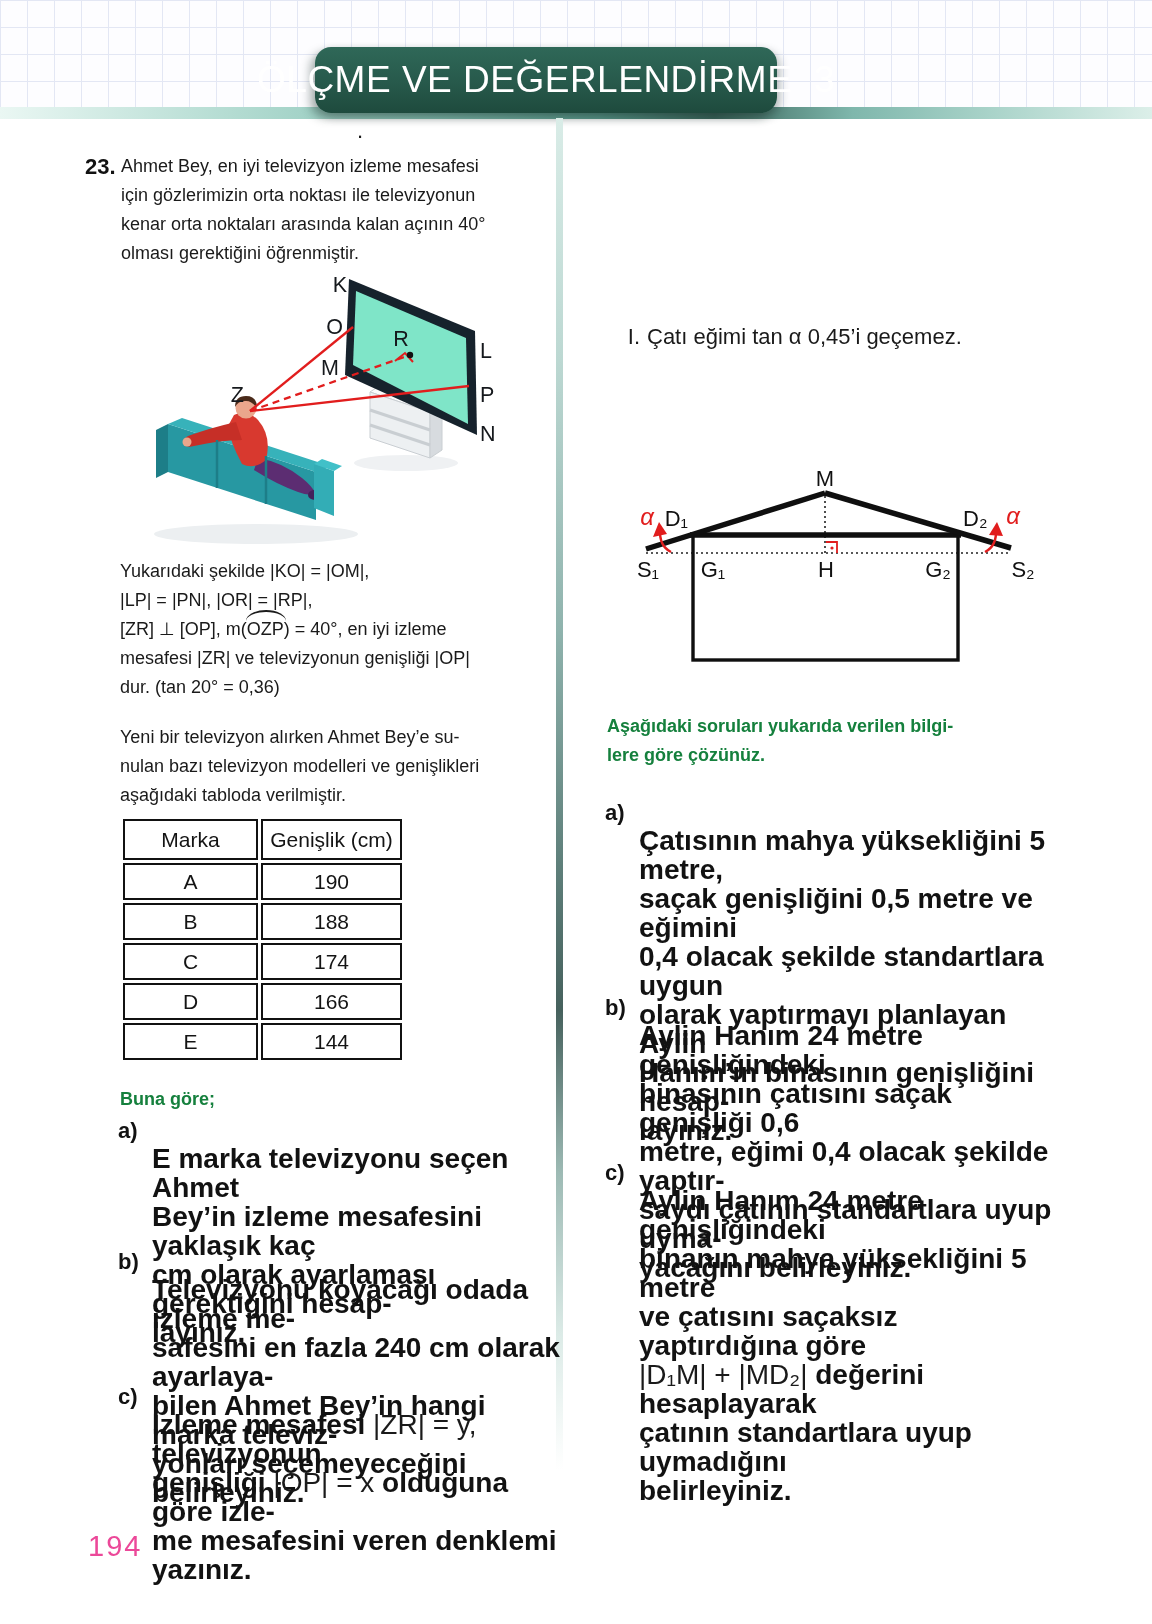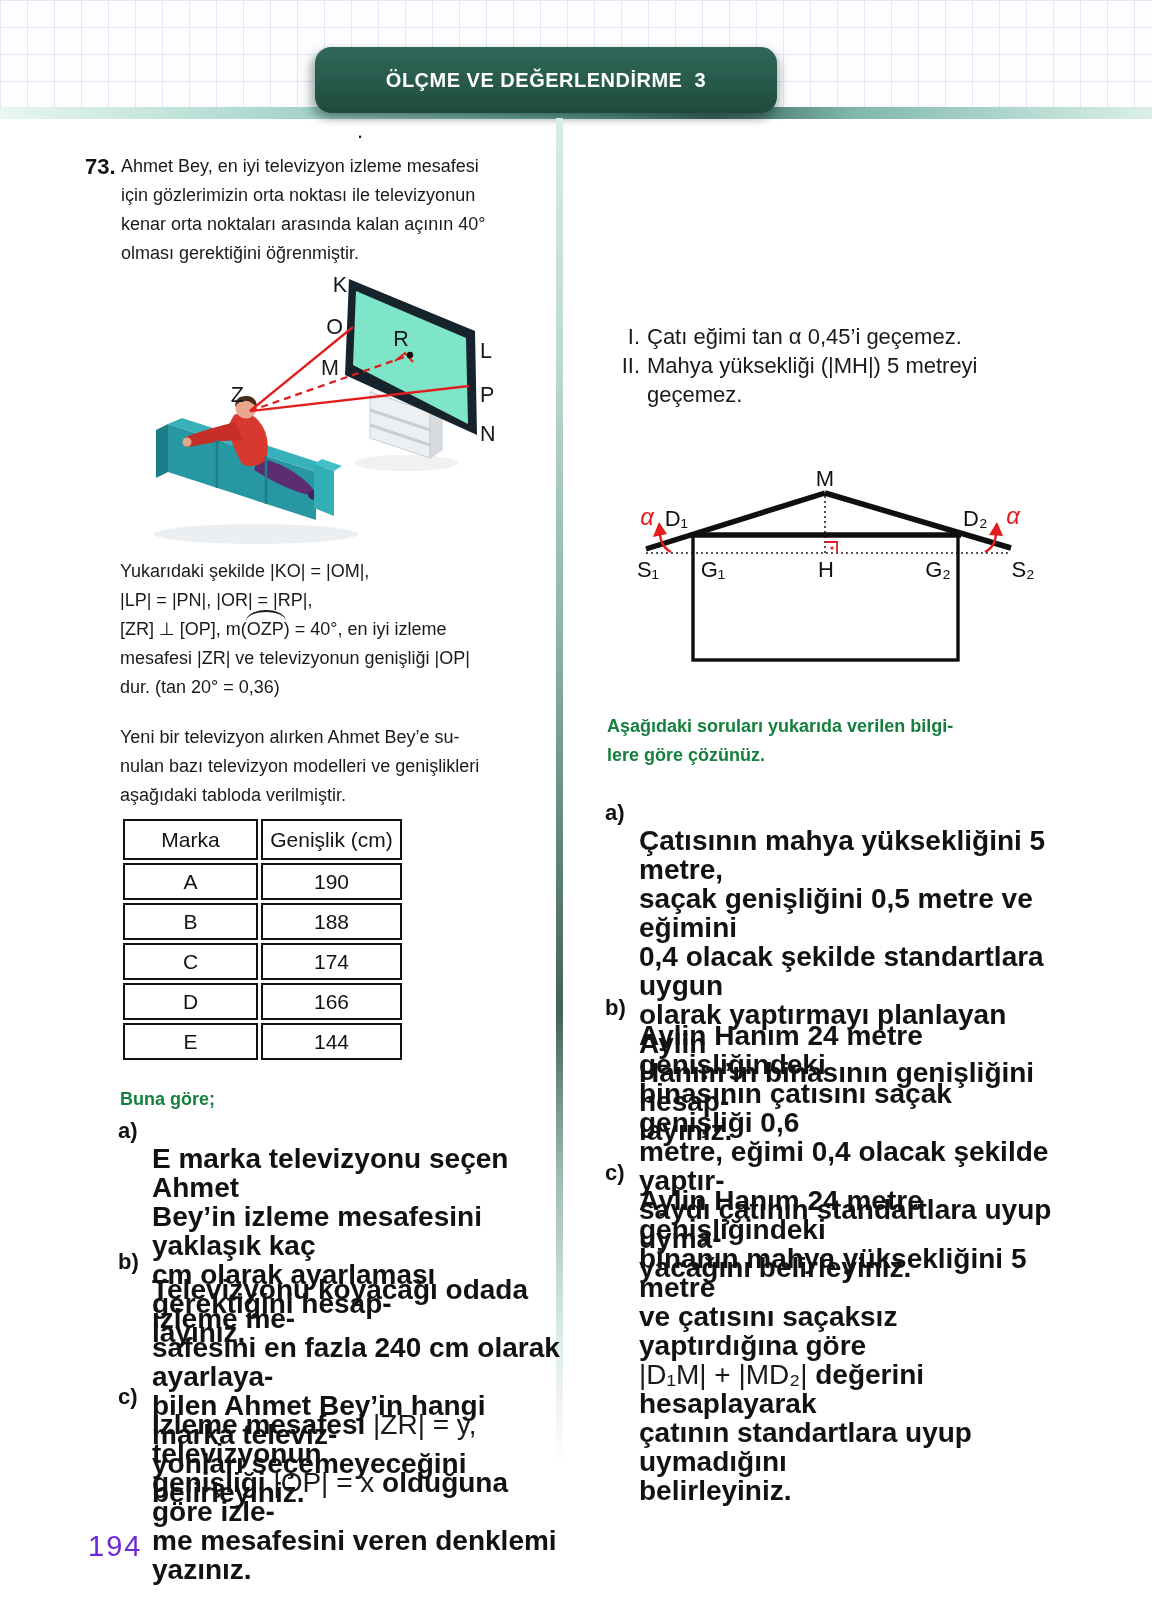--- a/index.html
+++ b/index.html
@@ -11,21 +11,21 @@
         background-image:linear-gradient(#e3e7f4 1px,transparent 1px),
                          linear-gradient(90deg,#e3e7f4 1px,transparent 1px);
         background-size:27px 27px;}
   .topbar{position:absolute;left:0;top:107px;width:1152px;height:12px;
         background:linear-gradient(90deg,#eaf7f3 0%,#b4dcd2 20%,#86c2b5 38%,#5d9e91 52%,
                    #3a665c 62%,#7fb7ac 74%,#a9d3c9 86%,#dcefe9 100%);}
   .banner{position:absolute;left:315px;top:47px;width:462px;height:66px;
         background:linear-gradient(180deg,#2f6858 0%,#27594b 55%,#1e4a3d 100%);
         border-radius:16px;display:flex;align-items:center;justify-content:center;
         box-shadow:-5px 5px 10px rgba(25,45,40,.35),4px 4px 9px rgba(25,45,40,.25);}
-  .banner span{color:#ffffff;font-weight:bold;font-size:20px;letter-spacing:.5px;white-space:pre;}
+  .banner span{color:#ffffff;font-weight:normal;font-size:37px;letter-spacing:.5px;white-space:pre;}
   .stray{position:absolute;left:357px;top:118px;font-size:22px;color:#1a1a1a;}
 
   .col-divider{position:absolute;left:556px;top:118px;width:7px;height:1352px;
         background:linear-gradient(180deg,#d9ece7 0%,#bcd8d2 18%,#8fb3ad 38%,#5f807b 55%,
                    #46615d 66%,#9dbab4 78%,#dcebe7 90%,rgba(255,255,255,0) 100%);}
 
   
   .txt{font-size:18px;line-height:29px;white-space:pre-line;}
   .b{font-weight:bold;color:#15803d;}
   .math{font-weight:normal;color:#1a1a1a;}
@@ -47,38 +47,38 @@
   
   .tv-table{position:absolute;left:120px;top:816px;border-collapse:separate;border-spacing:3px;}
   .tv-table th,.tv-table td{border:2.5px solid #111;text-align:center;vertical-align:middle;
         font-weight:normal;font-size:21px;color:#141414;padding:0;}
   .tv-table th{height:37px;}
   .tv-table td{height:33px;}
   .tv-table .c1{width:131px;margin-top:25px;}
   .tv-table .c2{width:137px;}
 
   .figure{position:absolute;}
-  .pageno{position:absolute;left:88px;top:1530px;font-size:29px;letter-spacing:2px;color:#6d28d9;}
+  .pageno{position:absolute;left:88px;top:1530px;font-size:29px;letter-spacing:2px;color:#ec4899;}
   svg text{font-family:"Liberation Sans","DejaVu Sans",sans-serif;}
 </style>
 </head>
 <body>
 
 <div id="page">
 
   <div class="grid"></div>
   <div class="topbar"></div>
   <div class="banner">
     <span>ÖLÇME VE DEĞERLENDİRME  3</span>
   </div>
   <div class="stray">.</div>
   <div class="col-divider"></div>
 
   <div class="prob" style="left:85px;top:152px;width:470px;">
-    <span class="qnum">73.</span>
+    <span class="qnum">23.</span>
     <div class="txt">Ahmet Bey, en iyi televizyon izleme mesafesi
 için gözlerimizin orta noktası ile televizyonun
 kenar orta noktaları arasında kalan açının  40°
 olması gerektiğini öğrenmiştir.</div>
   </div>
 
   <svg class="figure" style="left:138px;top:262px;" width="356" height="292" viewBox="0 0 356 292">
     <ellipse cx="118" cy="272" rx="102" ry="10" fill="#eceff1"></ellipse>
     <ellipse cx="268" cy="201" rx="52" ry="8" fill="#eff1f3"></ellipse>
 
@@ -199,25 +199,20 @@
     <div class="itext"><span>İzleme mesafesi </span><span class="math">|ZR| = y,</span><span> televizyonun
 genişliği </span><span class="math">|OP| = x</span><span> olduğuna göre izle-
 me mesafesini veren denklemi yazınız.</span></div>
   </div>
 
 
   <div class="roman-list" style="left:598px;top:322px;width:450px;">
     <div class="roman">
       <span class="ilabel">I.</span>
       <div class="itext">Çatı eğimi  tan α  0,45’i geçemez.</div>
-    </div>
-    <div class="roman">
-      <span class="ilabel">II.</span>
-      <div class="itext">Mahya yüksekliği (|MH|) 5 metreyi
-geçemez.</div>
     </div>
   </div>
 
   <svg class="figure" style="left:593px;top:470px;" width="466" height="230" viewBox="0 0 466 230">
     <line x1="53" y1="83" x2="418" y2="83" stroke="#222" stroke-width="1.6" stroke-dasharray="2 3"></line>
     <line x1="232" y1="26" x2="232" y2="83" stroke="#222" stroke-width="1.6" stroke-dasharray="2 3"></line>
     <rect x="100" y="65" width="265" height="125" fill="none" stroke="#0f0f0f" stroke-width="3.4"></rect>
     <line x1="97" y1="65" x2="368" y2="65" stroke="#0f0f0f" stroke-width="5.5"></line>
     <line x1="53" y1="79" x2="232" y2="23" stroke="#0f0f0f" stroke-width="5.5"></line>
     <line x1="232" y1="23" x2="418" y2="78" stroke="#0f0f0f" stroke-width="5.5"></line>

